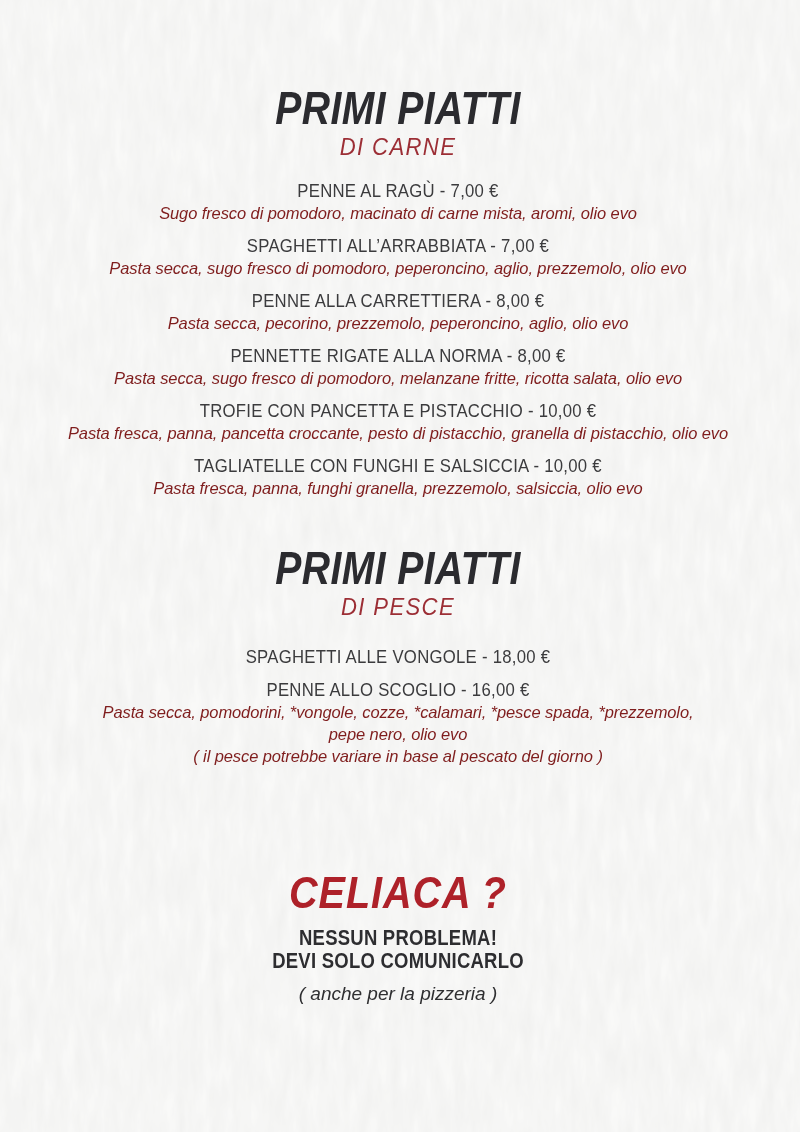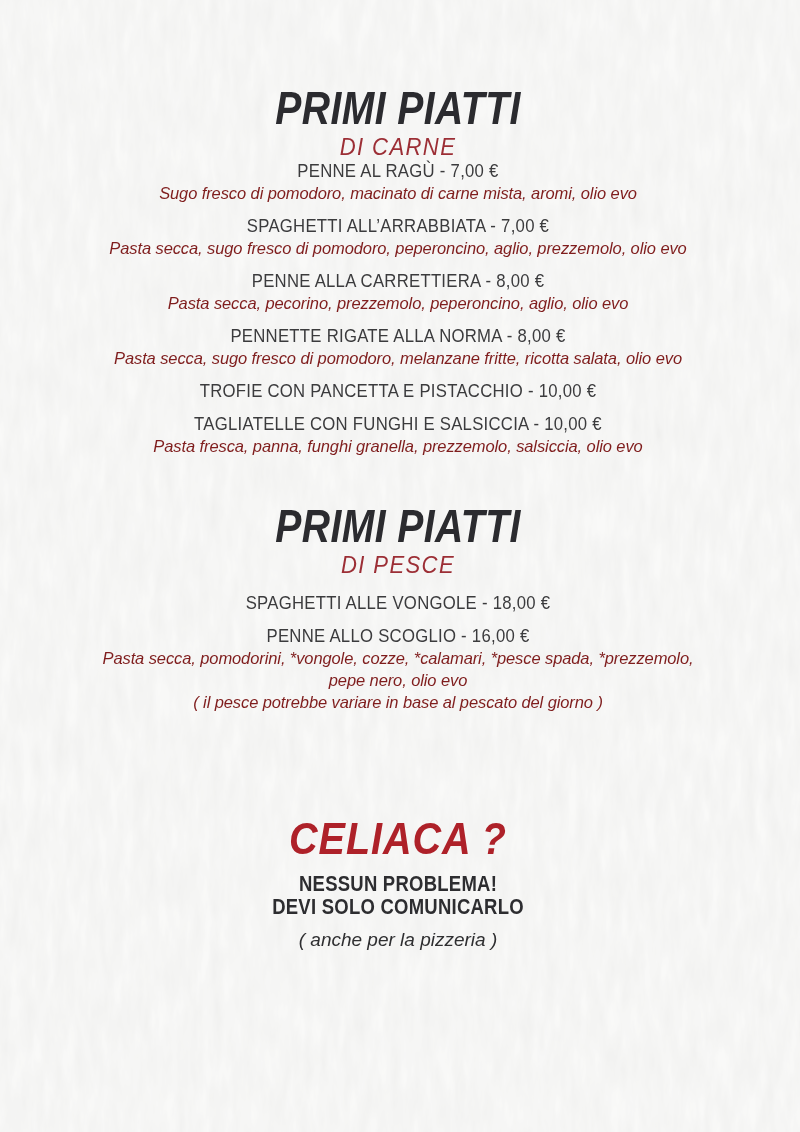--- a/index.html
+++ b/index.html
@@ -39,22 +39,22 @@
     font-size: 24px;
     line-height: 26px;
     font-style: italic;
     font-weight: normal;
     color: #9c2e35;
     letter-spacing: 1.5px;
     margin-top: 2px;
     transform: scaleX(0.92);
     transform-origin: 50% 50%;
   }
-  .items { }
-  .items.items-pesce { margin-top: 14px; }
+  .items { margin-top: 20px; }
+  .items.items-pesce { margin-top: 26px; }
   .item { margin-bottom: 11px; }
   .item-name {
     font-size: 19px;
     line-height: 22px;
     color: #3b3b3d;
     letter-spacing: 0.3px;
     transform: scaleX(0.88);
     transform-origin: 50% 50%;
   }
   .item-name .sep { white-space: pre; }
@@ -138,20 +138,21 @@
         <div class="item-desc">Pasta secca, pecorino, prezzemolo, peperoncino, aglio, olio evo</div>
       </div>
 
       <div class="item">
         <div class="item-name"><span>PENNETTE RIGATE ALLA NORMA</span><span class="sep"> - </span><span>8,00 €</span></div>
         <div class="item-desc">Pasta secca, sugo fresco di pomodoro, melanzane fritte, ricotta salata, olio evo</div>
       </div>
 
       <div class="item">
         <div class="item-name"><span>TROFIE CON PANCETTA E PISTACCHIO</span><span class="sep"> - </span><span>10,00 €</span></div>
+        <div class="item-desc">Pasta fresca, panna, pancetta croccante, pesto di pistacchio, granella di pistacchio, olio evo</div>
       </div>
 
       <div class="item">
         <div class="item-name"><span>TAGLIATELLE CON FUNGHI E SALSICCIA</span><span class="sep"> - </span><span>10,00 €</span></div>
         <div class="item-desc">Pasta fresca, panna, funghi granella, prezzemolo, salsiccia, olio evo</div>
       </div>
 
     </div>
   </section>
 

